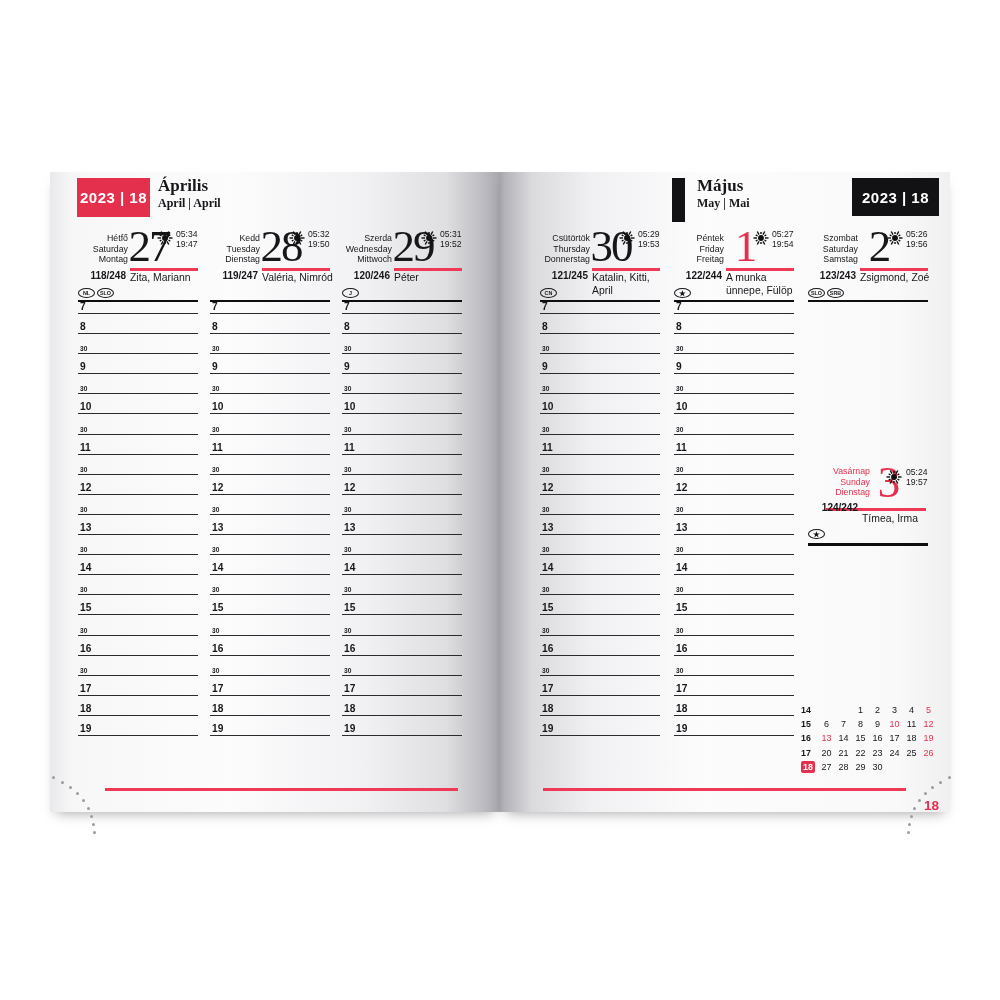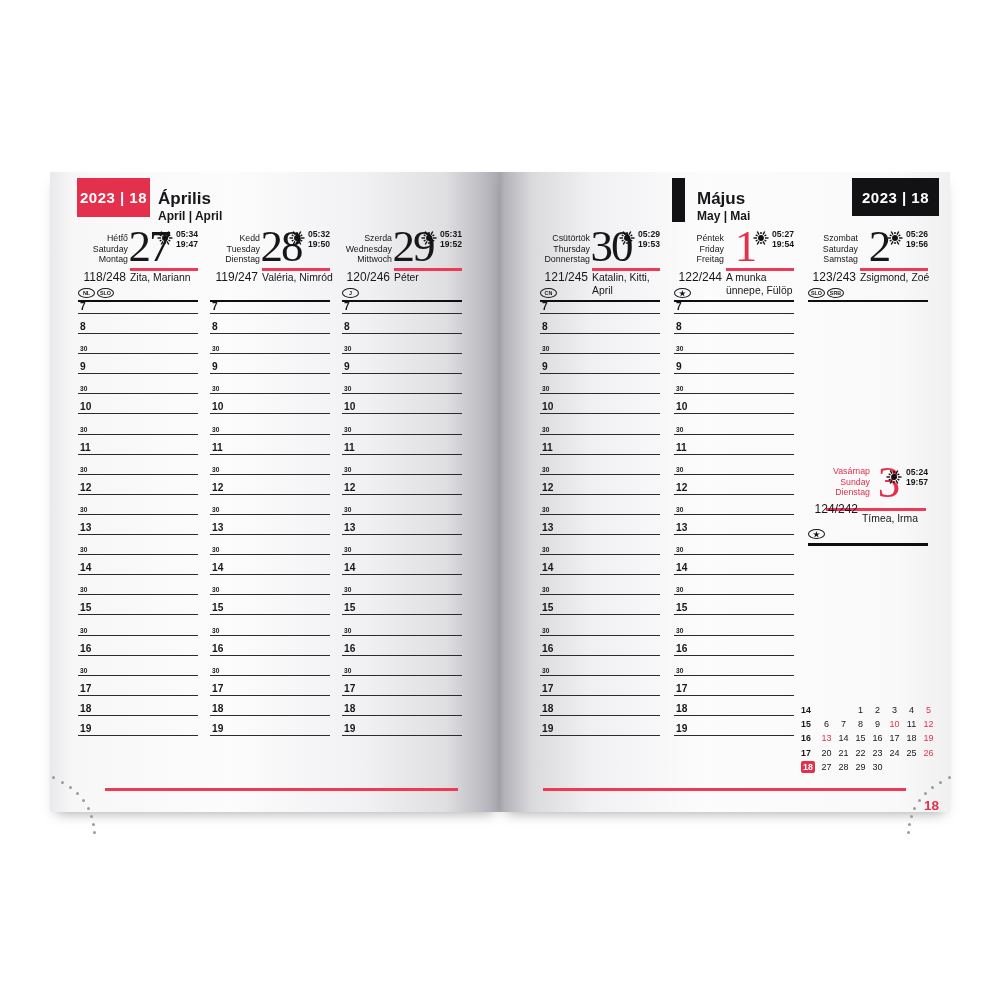--- a/index.html
+++ b/index.html
@@ -7,37 +7,37 @@
          font-family:"Liberation Sans",sans-serif;color:#17171a;}
   .page{position:absolute;top:172px;width:450px;height:640px;box-shadow:0 7px 12px -6px rgba(0,0,0,.35);}
   .page-left{left:50px;background:linear-gradient(90deg,#e9e9eb 0%,#f7f7f8 5%,#fcfcfd 40%,#f1f1f3 70%,#dfdfe1 88%,#bdbdc3 96%,#a7a7ad 100%);}
   .page-right{left:500px;background:linear-gradient(270deg,#f0f0f1 0%,#f9f9fa 12%,#fcfcfd 55%,#f0f0f2 80%,#dadadd 93%,#b2b2b8 99%,#a4a4aa 100%);}
 
   .yearbox{position:absolute;display:flex;align-items:center;justify-content:center;
            font-weight:bold;font-size:15px;color:#fff;letter-spacing:.5px;}
   .yearbox.left{left:77px;top:178px;width:73px;height:39px;}
   .yearbox.right{left:852px;top:178px;width:87px;height:38px;background:#121214;}
   .vbar{position:absolute;left:672px;top:178px;width:13px;height:44px;background:#121214;}
-  .month-block{position:absolute;top:189px;}
+  .month-block{position:absolute;top:176px;font-family:Liberation Serif, serif;}
   .month-block.left{left:158px;}
   .month-block.right{left:697px;}
   .month-title{font-weight:bold;font-size:17px;line-height:19px;}
   .month-sub{font-weight:bold;font-size:12px;line-height:16px;}
 
   .daycol{position:absolute;top:228px;width:120px;}
   .dayhead{position:relative;height:72px;}
   .dnames{position:absolute;left:0;top:5px;width:50px;text-align:right;font-size:8.8px;line-height:10.6px;}
   .dnames span{display:block;}
   .bignum{position:absolute;left:50px;top:-8px;width:42px;text-align:center;
           font-family:"Liberation Serif",serif;font-size:45px;letter-spacing:-2px;}
   .sunwrap{position:absolute;right:25px;top:2px;width:16px;height:16px;}
-  .suntimes{position:absolute;right:-3px;top:2px;width:25px;font-size:8.6px;font-weight:bold;line-height:9.8px;text-align:left;}
+  .suntimes{position:absolute;right:-3px;top:2px;width:25px;font-size:8.6px;font-weight:normal;line-height:9.8px;text-align:left;}
   .suntimes span{display:block;}
   .redline{position:absolute;left:52px;right:0;top:40px;height:3.4px;}
-  .doy{position:absolute;left:0;top:42px;width:48px;text-align:right;font-weight:normal;font-size:12px;}
+  .doy{position:absolute;left:0;top:42px;width:48px;text-align:right;font-weight:bold;font-size:10px;}
   .holname{position:absolute;left:52px;top:44px;font-size:10.4px;line-height:12.5px;white-space:nowrap;}
   .holname span{display:block;}
   .badges{position:absolute;left:0;top:60px;display:flex;gap:2px;}
   .badge{min-width:17px;height:10px;box-sizing:border-box;border:1.1px solid #17171a;border-radius:50%;
          font-size:5.4px;font-weight:bold;display:flex;align-items:center;justify-content:center;padding:0 1px;}
   .badge.star{font-size:7.6px;border-width:1.1px;}
   .grid{position:absolute;left:0;top:72px;width:120px;border-top:2.8px solid #0e0e10;}
   .topline-only{position:absolute;left:0;top:72px;width:120px;height:0;border-top:2.8px solid #0e0e10;}
   .trow{position:relative;border-bottom:1.5px solid #2b2b2f;}
   .tlbl{position:absolute;left:2px;bottom:1px;font-size:10.2px;font-weight:bold;}

